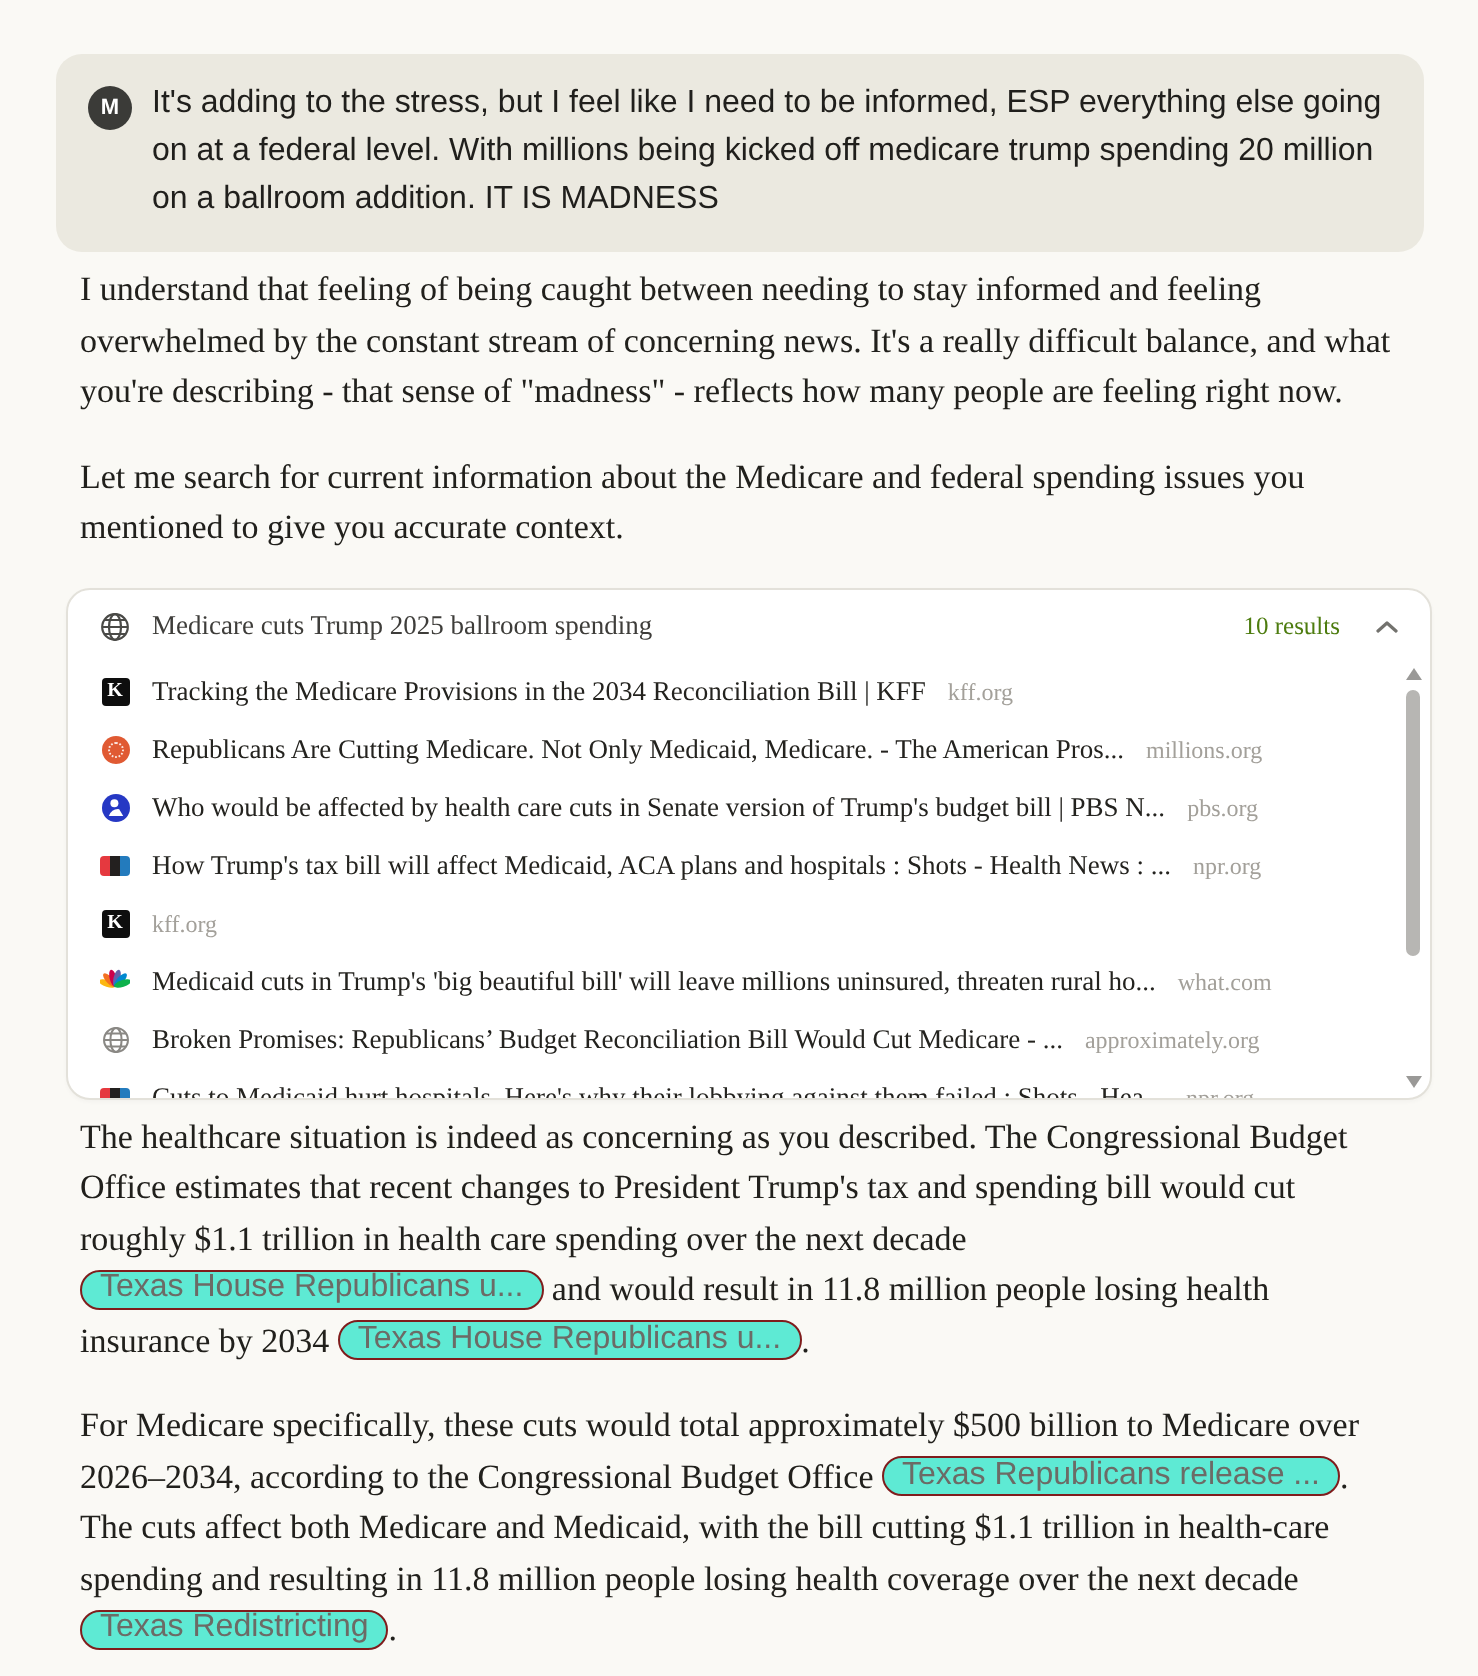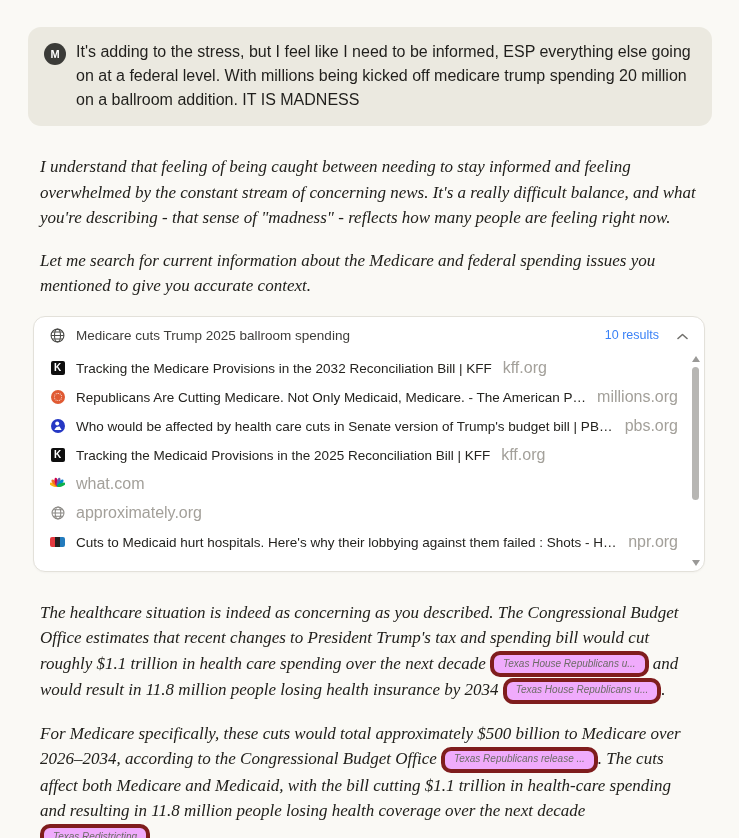--- a/index.html
+++ b/index.html
@@ -18,76 +18,77 @@
     display:flex; align-items:flex-start; gap:10px;
   }
   .avatar {
     flex:0 0 auto; width:22px; height:22px; margin-top:3px;
     background:#3B3B38; color:#FFFFFF; border-radius:50%;
     font-size:11px; font-weight:bold; line-height:22px; text-align:center;
   }
   .bubble-text { font-size:16px; line-height:24px; color:#201F1C; }
   
   .para {
-    margin:28px 40px 0 40px;
+    margin:6px 40px 0 40px;
     font-family:"Liberation Serif", serif;
-    font-size:17px; line-height:25.5px; color:#21201C;font-style:italic;
+    font-size:17px; line-height:25.5px; color:#21201C;
   }
   .para + .para { margin-top:17px; }
   
   .card {
-    margin:17px 34px 0 33px;
+    margin:17px 23px 0 33px;
     background:#FFFFFF;
     border:1px solid #E3E1DA;
     border-radius:12px;
     height:256px;
     position:relative;
     overflow:hidden;
     box-shadow:0 1px 2px rgba(0,0,0,0.03);
+    font-family:Liberation Serif, serif;
   }
   .card-header {
     height:37px; display:flex; align-items:center; gap:11px;
     padding:0 16px; cursor:pointer;
   }
   .q-text { flex:1 1 auto; font-size:13.5px; color:#3E3D3A; }
-  .result-count { font-size:12.5px; color:#3b82f6; margin-right:7px; }
+  .result-count { font-size:12.5px; color:#4d7c0f; margin-right:7px; }
   .rows { position:relative; }
   .row {
     height:29px; display:flex; align-items:center; gap:11px;
     padding:0 26px 0 16px; white-space:nowrap; cursor:pointer;
   }
   .fav { flex:0 0 auto; width:15px; height:15px; display:flex; align-items:center; justify-content:center; }
   .fav-kff {
     width:14px; height:14px; background:#0E0E0E; border-radius:2px;
     color:#FFF; font-size:10px; font-weight:bold; line-height:14px; text-align:center;
   }
   .fav-prospect { width:14px; height:14px; border-radius:50%; background:#E05A33; position:relative; }
   .fav-prospect:after { content:""; position:absolute; inset:3px; border-radius:50%; border:1.5px dotted rgba(255,255,255,0.85); }
   .fav-npr { width:15px; height:10px; border-radius:2px; overflow:hidden; display:flex; }
   .fav-npr i { flex:1; }
   .fav-npr .n1{background:#E5393F;} .fav-npr .n2{background:#23201F;} .fav-npr .n3{background:#237BBD;}
   .rt { font-size:13.5px; color:#24231F; overflow:hidden; text-overflow:ellipsis; }
-  .rs { font-size:16px; color:#A3A09A; flex:0 0 auto; }
+  .rs { font-size:12px; color:#A3A09A; flex:0 0 auto; }
   .globe { color:#4A4A47; }
   .globe.lite { color:#8A8884; }
   
   .sbar { position:absolute; top:39px; bottom:5px; right:4px; width:9px; }
   .sb-up, .sb-down { position:absolute; left:1px; width:0; height:0;
     border-left:4px solid transparent; border-right:4px solid transparent; cursor:pointer; }
   .sb-up { top:0; border-bottom:6px solid #9A9997; }
   .sb-down { bottom:0; border-top:6px solid #9A9997; }
   .sb-thumb { position:absolute; top:11px; left:1px; width:7px; height:133px;
     background:#B7B6B3; border-radius:4px; cursor:pointer; }
   
   .chip {
     display:inline-block;
     font-family:"Liberation Sans", sans-serif;
-    font-size:10px; color:#6C6B66;
-    background:#f0abfc;
-    border:4px solid #7f1d1d;
+    font-size:16px; color:#6C6B66;
+    background:#5eead4;
+    border:1px solid #7f1d1d;
     border-radius:10px;
     padding:1.5px 9px 2.5px;
     line-height:14px;
     vertical-align:2px;
     white-space:nowrap;
     cursor:pointer;
   }
 </style>
 </head>
 <body>
@@ -118,21 +119,21 @@
         <polyline points="1,5.5 5.5,1.5 10,5.5"></polyline>
       </svg>
     </span>
   </div>
 
   <div class="rows">
     <div class="row">
       <span class="fav">
           <span class="fav-kff">K</span>
         </span>
-      <span class="rt">Tracking the Medicare Provisions in the 2032 Reconciliation Bill | KFF</span>
+      <span class="rt">Tracking the Medicare Provisions in the 2034 Reconciliation Bill | KFF</span>
       <span class="rs">kff.org</span>
     </div>
     <div class="row">
       <span class="fav">
           <span class="fav-prospect"></span>
         </span>
       <span class="rt">Republicans Are Cutting Medicare. Not Only Medicaid, Medicare. - The American Pros...</span>
       <span class="rs">millions.org</span>
     </div>
     <div class="row">
@@ -141,50 +142,62 @@
           <circle cx="7" cy="7" r="7" fill="#2638C4"></circle>
           <circle cx="6.2" cy="4.6" r="2" fill="#FFFFFF"></circle>
           <path d="M3.4 11 Q5 7.2 8.6 7.6 L10.6 11 Z" fill="#FFFFFF"></path>
         </svg>
       </span>
       <span class="rt">Who would be affected by health care cuts in Senate version of Trump's budget bill | PBS N...</span>
       <span class="rs">pbs.org</span>
     </div>
     <div class="row">
       <span class="fav">
+          <span class="fav-npr">
+            <i class="n1"></i>
+            <i class="n2"></i>
+            <i class="n3"></i>
+          </span>
+        </span>
+      <span class="rt">How Trump's tax bill will affect Medicaid, ACA plans and hospitals : Shots - Health News : ...</span>
+      <span class="rs">npr.org</span>
+    </div>
+    <div class="row">
+      <span class="fav">
           <span class="fav-kff">K</span>
         </span>
-      <span class="rt">Tracking the Medicaid Provisions in the 2025 Reconciliation Bill | KFF</span>
       <span class="rs">kff.org</span>
     </div>
     <div class="row">
       <span class="fav">
         <svg width="15" height="14" viewBox="0 0 15 14">
           <g transform="translate(7.5,9)">
             <ellipse rx="1.7" ry="4.4" cy="-4" fill="#FCB711" transform="rotate(-72)"></ellipse>
             <ellipse rx="1.7" ry="4.4" cy="-4" fill="#F37021" transform="rotate(-43)"></ellipse>
             <ellipse rx="1.7" ry="4.4" cy="-4" fill="#CC004C" transform="rotate(-14)"></ellipse>
             <ellipse rx="1.7" ry="4.4" cy="-4" fill="#6460AA" transform="rotate(14)"></ellipse>
             <ellipse rx="1.7" ry="4.4" cy="-4" fill="#0089D0" transform="rotate(43)"></ellipse>
             <ellipse rx="1.7" ry="4.4" cy="-4" fill="#0DB14B" transform="rotate(72)"></ellipse>
           </g>
         </svg>
       </span>
+      <span class="rt">Medicaid cuts in Trump's 'big beautiful bill' will leave millions uninsured, threaten rural ho...</span>
       <span class="rs">what.com</span>
     </div>
     <div class="row">
       <span class="fav globe lite">
         <svg width="14" height="14" viewBox="0 0 15 15" fill="none" stroke="currentColor" stroke-width="1.1">
           <circle cx="7.5" cy="7.5" r="6.4"></circle>
           <ellipse cx="7.5" cy="7.5" rx="3" ry="6.4"></ellipse>
           <line x1="1.1" y1="7.5" x2="13.9" y2="7.5"></line>
           <line x1="2" y1="4" x2="13" y2="4"></line>
           <line x1="2" y1="11" x2="13" y2="11"></line>
         </svg>
       </span>
+      <span class="rt">Broken Promises: Republicans’ Budget Reconciliation Bill Would Cut Medicare - ...</span>
       <span class="rs">approximately.org</span>
     </div>
     <div class="row">
       <span class="fav">
           <span class="fav-npr">
             <i class="n1"></i>
             <i class="n2"></i>
             <i class="n3"></i>
           </span>
         </span>

